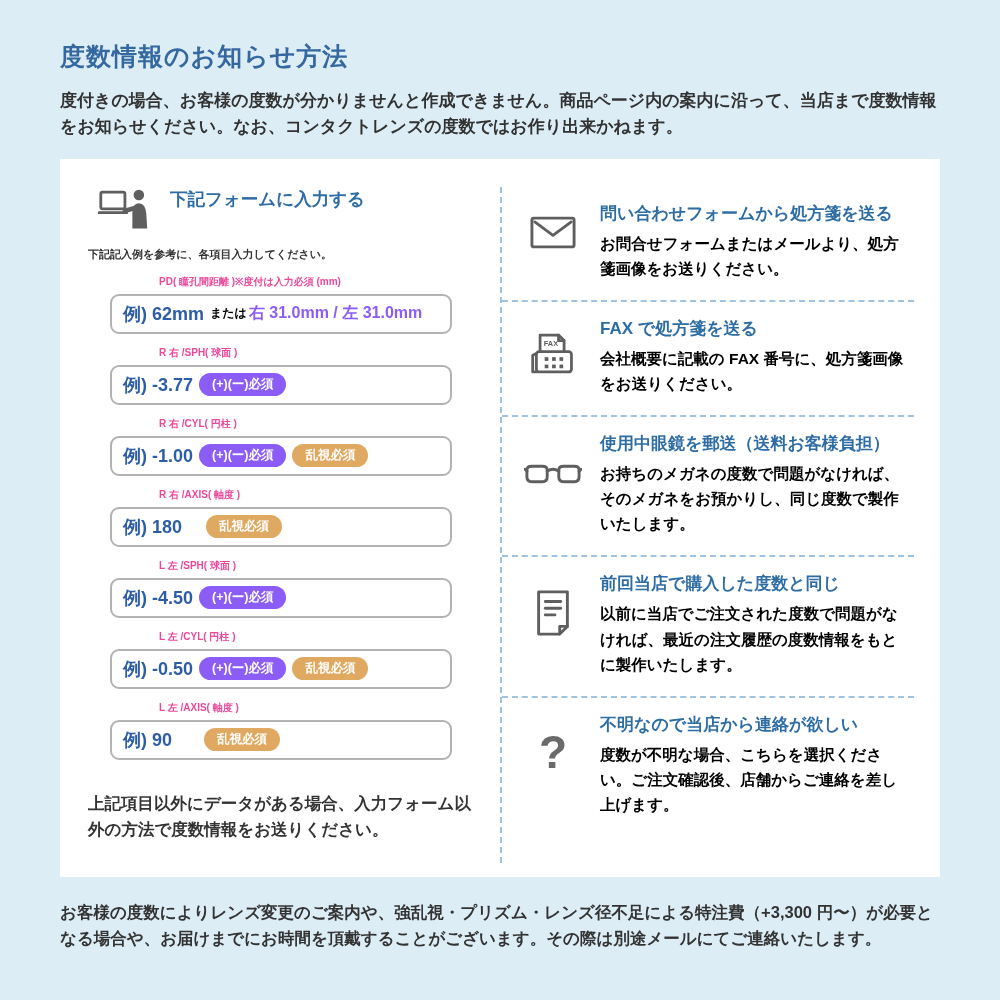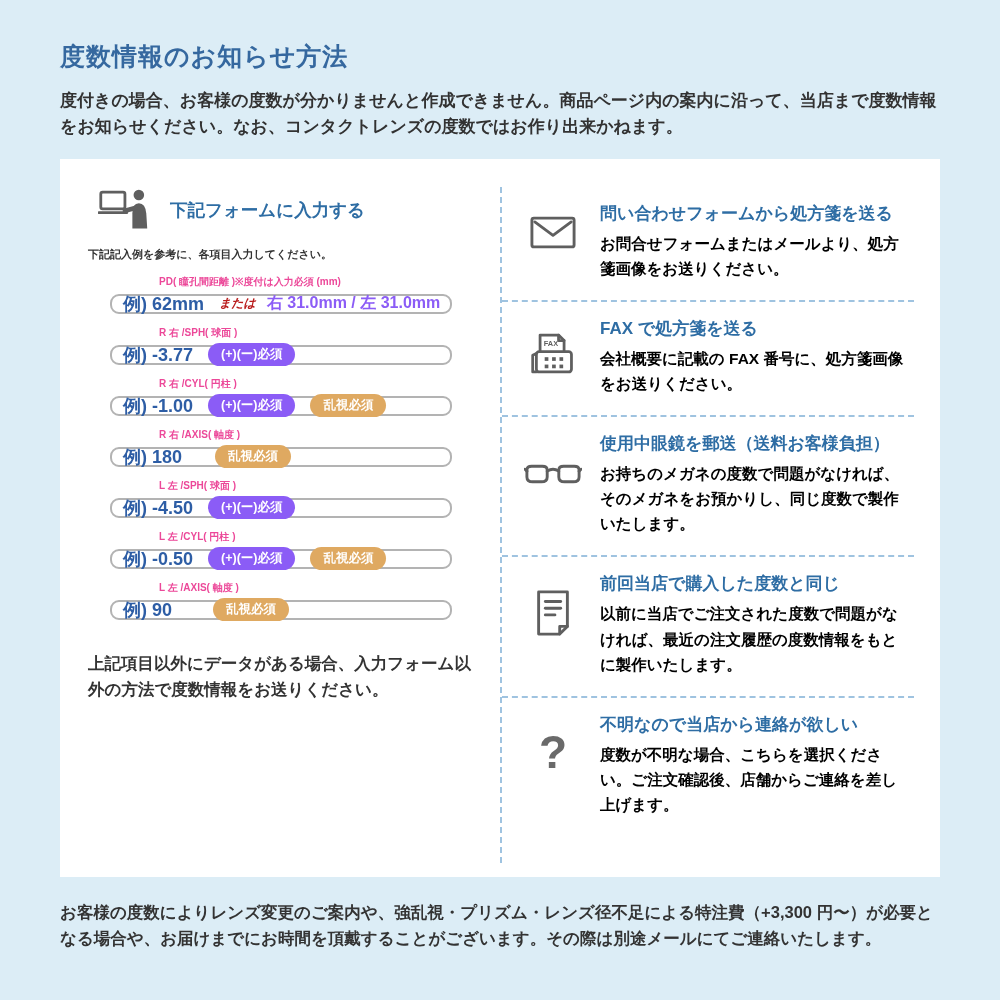--- a/index.html
+++ b/index.html
@@ -21,32 +21,32 @@
     margin: 0 0 18px 0; font-weight: bold;
   }
 
   .panel {
     background: #ffffff; display: flex;
     min-height: 718px; padding: 26px 0 10px 0;
   }
 
   
   .col-left { width: 440px; padding: 0 18px 0 26px; flex: none; }
-  .form-head { display: flex; align-items: center; gap: 20px; margin: 2px 0 14px 12px; }
+  .form-head { display: flex; gap: 20px; margin: 2px 0 14px 12px; }
   .form-head-title { color: #2e6da4; font-size: 17.5px; font-weight: bold; }
   .instruction { font-size: 11px; font-weight: bold; color: #333; margin: 0 0 10px 2px; }
 
   .fields { margin-left: 24px; width: 342px; }
   .f-label { font-size: 10px; font-weight: bold; color: #ec4899; margin: 12px 0 5px 10px; padding-left: 39px; }
   .f-box {
     border: 2px solid #b3b3b3; border-radius: 9px; background: #fff;
-    height: 20px; display: flex; align-items: center; gap: 15px; padding: 0 11px;
+    height: 40px; display: flex; align-items: center; gap: 6px; padding: 0 11px;
   }
   .f-value { color: #2d5da5; font-size: 18px; font-weight: bold; white-space: nowrap; }
-  .f-value-small { color: #b91c1c; font-size: 12px; font-weight: bold; white-space: nowrap; font-style: italic; }
+  .f-value-small { color: #000000; font-size: 12px; font-weight: bold; white-space: nowrap; }
   .f-value-small:empty, .f-value2:empty { display: none; }
   .f-value2 { color: #8b5cf6; font-size: 16px; font-weight: bold; white-space: nowrap; margin-left: -4px; }
   .badge {
     border-radius: 999px; color: #fff; font-size: 12.5px; font-weight: bold;
     padding: 4px 13px; white-space: nowrap; line-height: 1.2;
   }
   .badge.blue { background: #8b5cf6; }
   .badge.orange { background: #dfa961; }
   .form-note { font-size: 16.5px; font-weight: bold; color: #333; line-height: 1.6; margin: 30px 0 0 2px; }
 

